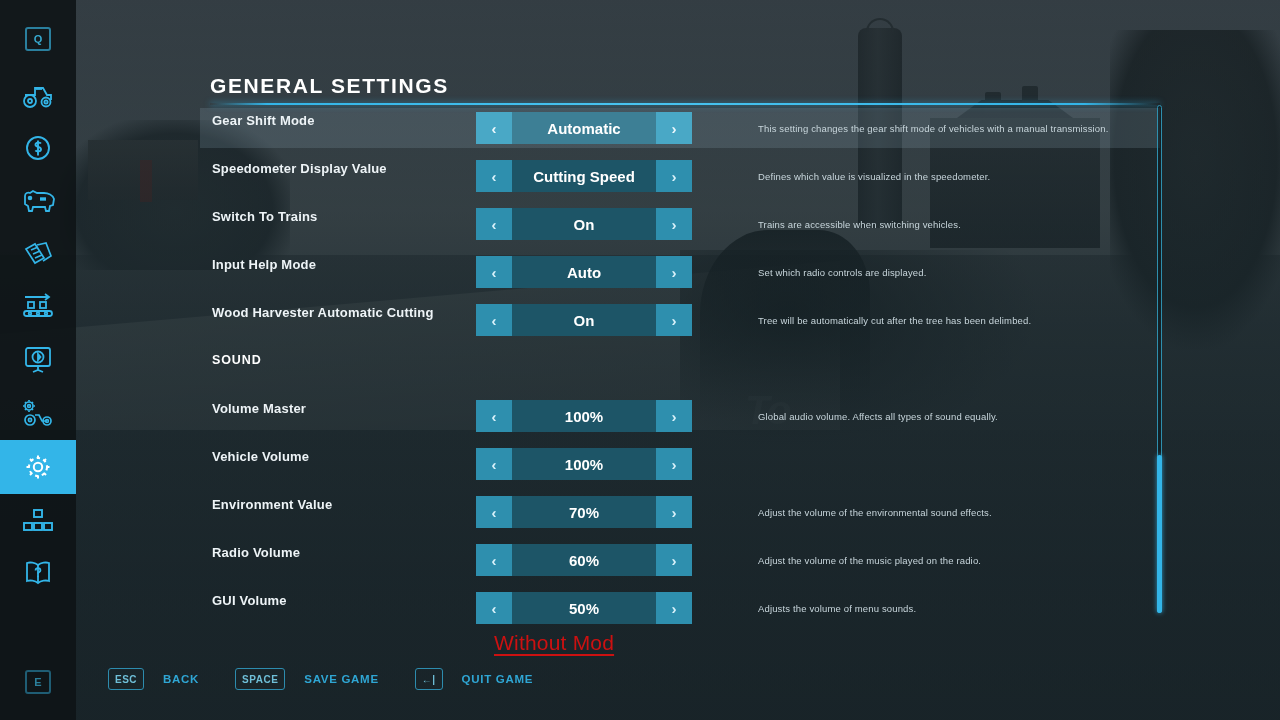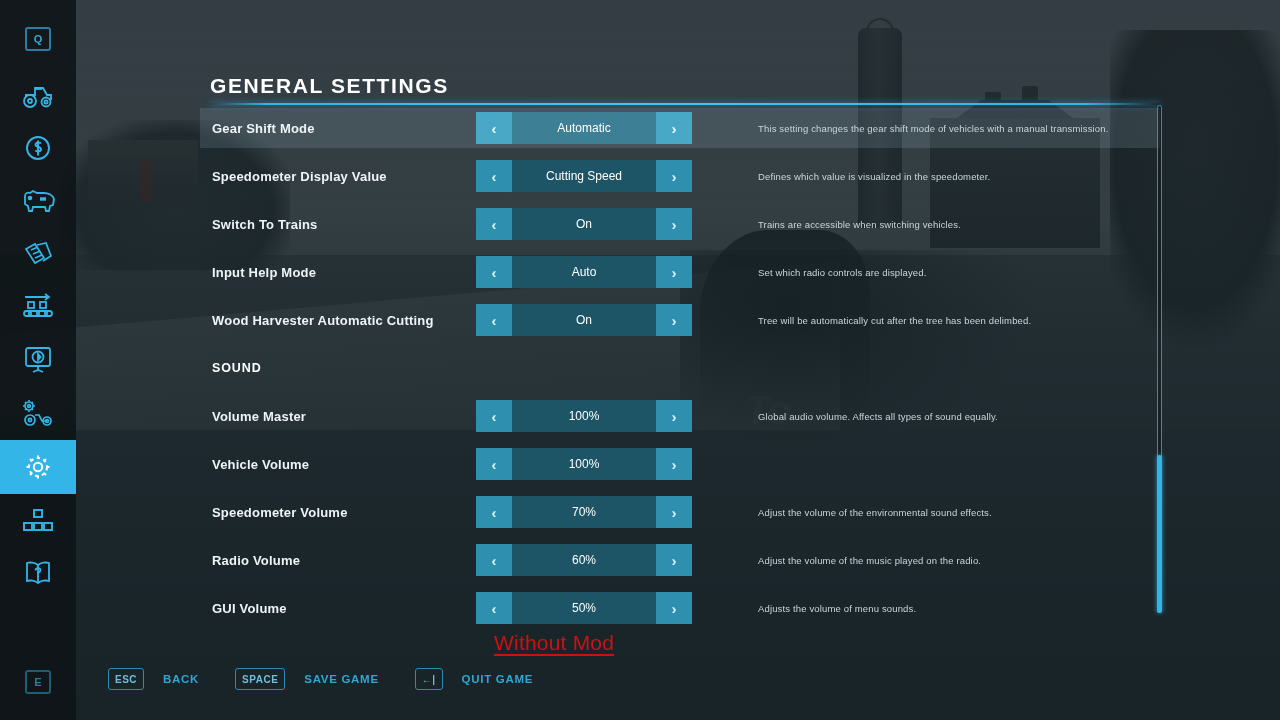--- a/index.html
+++ b/index.html
@@ -125,21 +125,21 @@
 
   .rows { position: absolute; left: 0; top: 0; width: 1280px; height: 720px; }
 
   .row {
     position: absolute; left: 200px; width: 960px; height: 40px;
     display: flex; align-items: center;
   }
   .row.selected { background: rgba(160,190,205,.17); }
 
   .row-label {
-    position: absolute; left: 12px; top: 8px; height: 24px;
+    position: absolute; left: 12px; top: 0; height: 24px;
     display: flex; align-items: center;
     font-size: 13px; font-weight: bold; color: #eef4f7;
     letter-spacing: .2px;
   }
   .row-label.section {
     font-size: 12.5px; letter-spacing: .9px; color: #ffffff;
   }
 
   .selector {
     position: absolute; left: 276px; top: 4px; width: 216px; height: 32px;
@@ -147,21 +147,21 @@
     background: #1d5567;
   }
   .selector.hl { background: #3d7f95; }
   .sel-arrow {
     width: 36px; display: flex; align-items: center; justify-content: center;
     background: #2e8fae; color: #d8f1fa; font-size: 15px; font-weight: bold;
   }
   .selector.hl .sel-arrow { background: #49a8c6; color: #eaf7fd; }
   .sel-value {
     flex: 1; display: flex; align-items: center; justify-content: center;
-    font-size: 12px; font-weight: normal; color: #ffffff;
+    font-size: 15px; font-weight: bold; color: #ffffff;
   }
 
   .row-desc {
     position: absolute; left: 558px; top: 0; height: 40px; width: 400px;
     display: flex; align-items: center;
     font-size: 9.5px; color: #c8d6dc; letter-spacing: .15px;
   }
 
   
   .scroll-track {
@@ -394,21 +394,21 @@
       </div>
       <div class="row" style="top: 444px;">
         <div class="row-label">Vehicle Volume</div>
         <div class="selector">
           <div class="sel-arrow">‹</div>
           <div class="sel-value">100%</div>
           <div class="sel-arrow">›</div>
         </div>
       </div>
       <div class="row" style="top: 492px;">
-        <div class="row-label">Speedometer Volume</div>
+        <div class="row-label">Environment Value</div>
         <div class="selector">
           <div class="sel-arrow">‹</div>
           <div class="sel-value">70%</div>
           <div class="sel-arrow">›</div>
         </div>
         <div class="row-desc">Adjust the volume of the environmental sound effects.</div>
       </div>
       <div class="row" style="top: 540px;">
         <div class="row-label">Radio Volume</div>
         <div class="selector">

